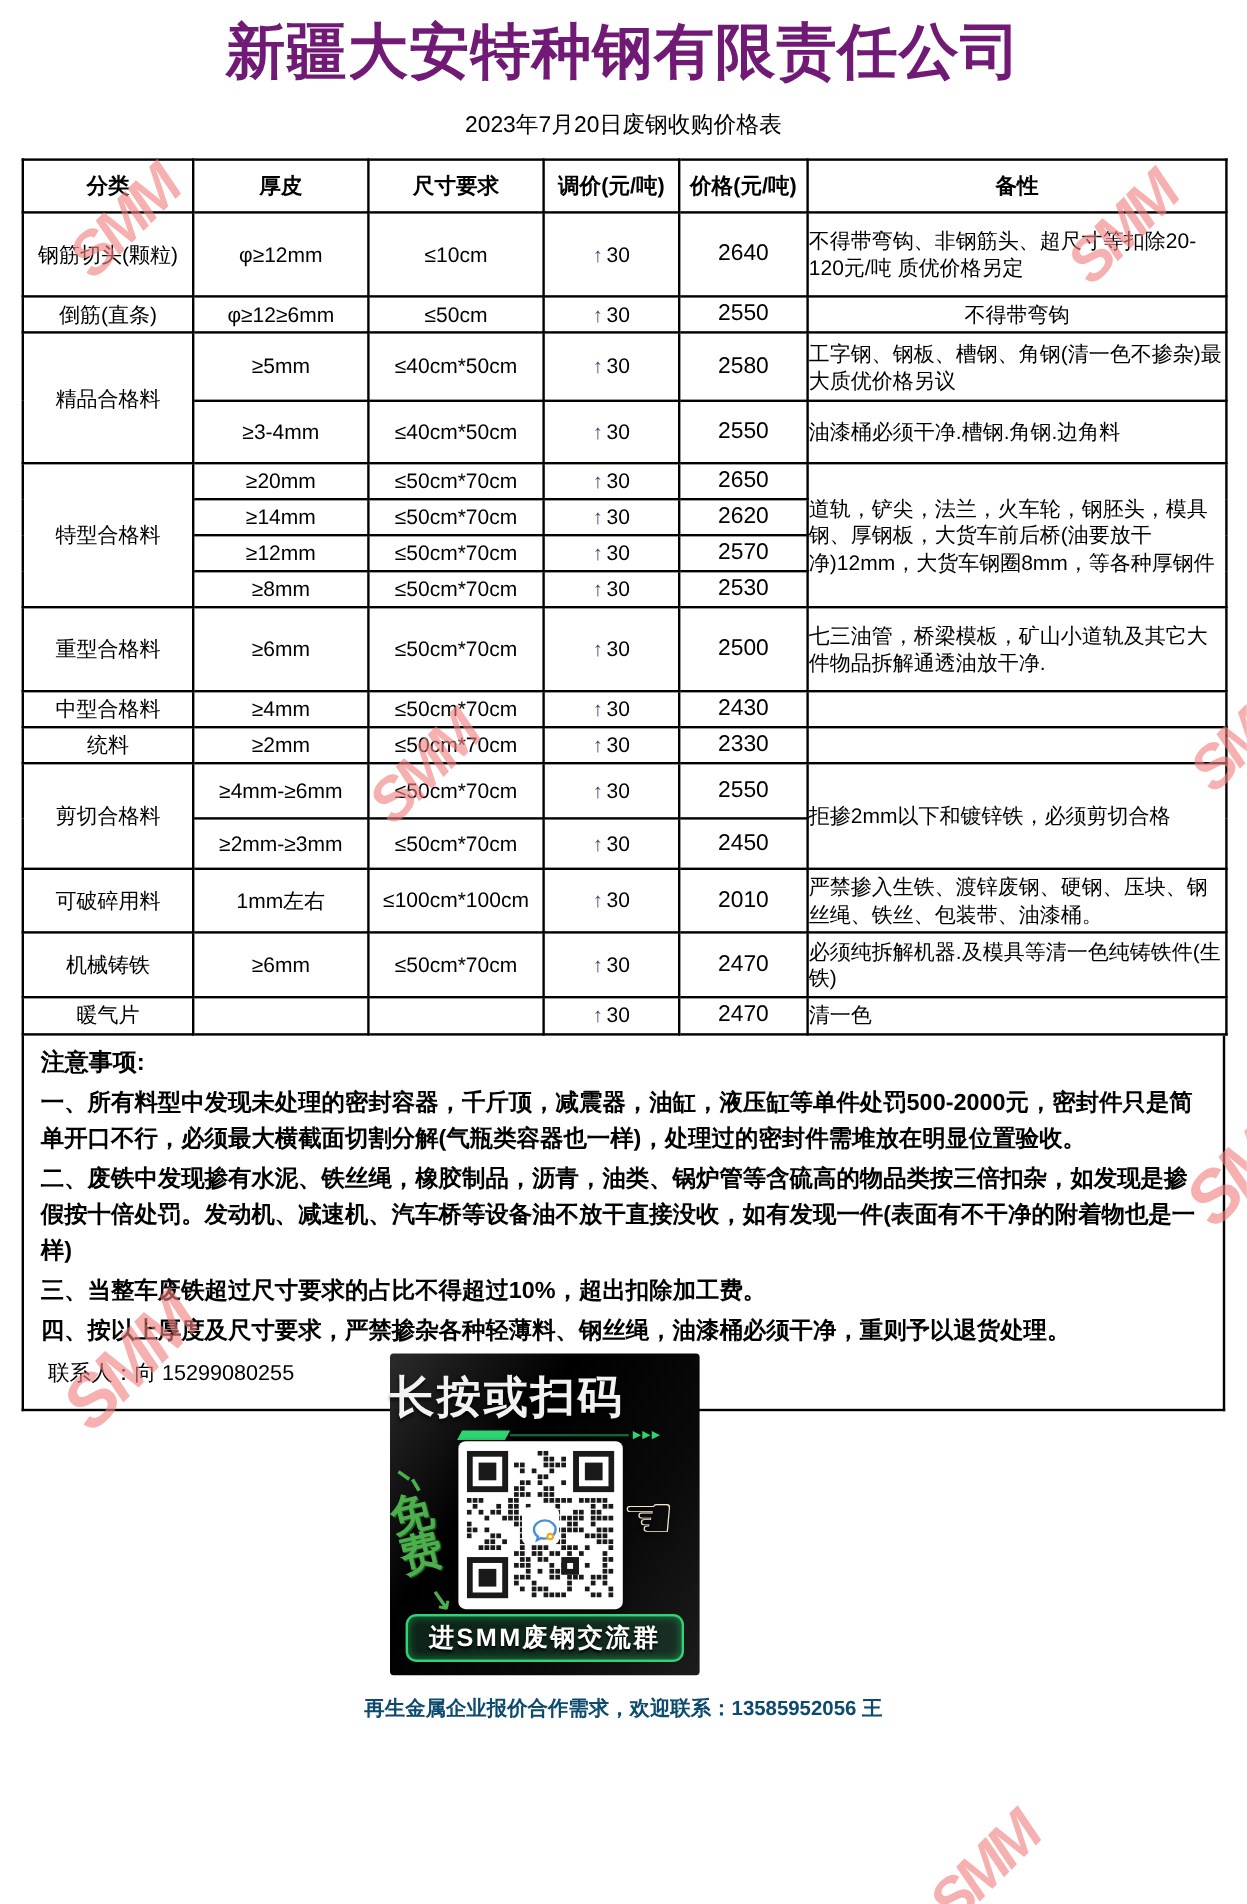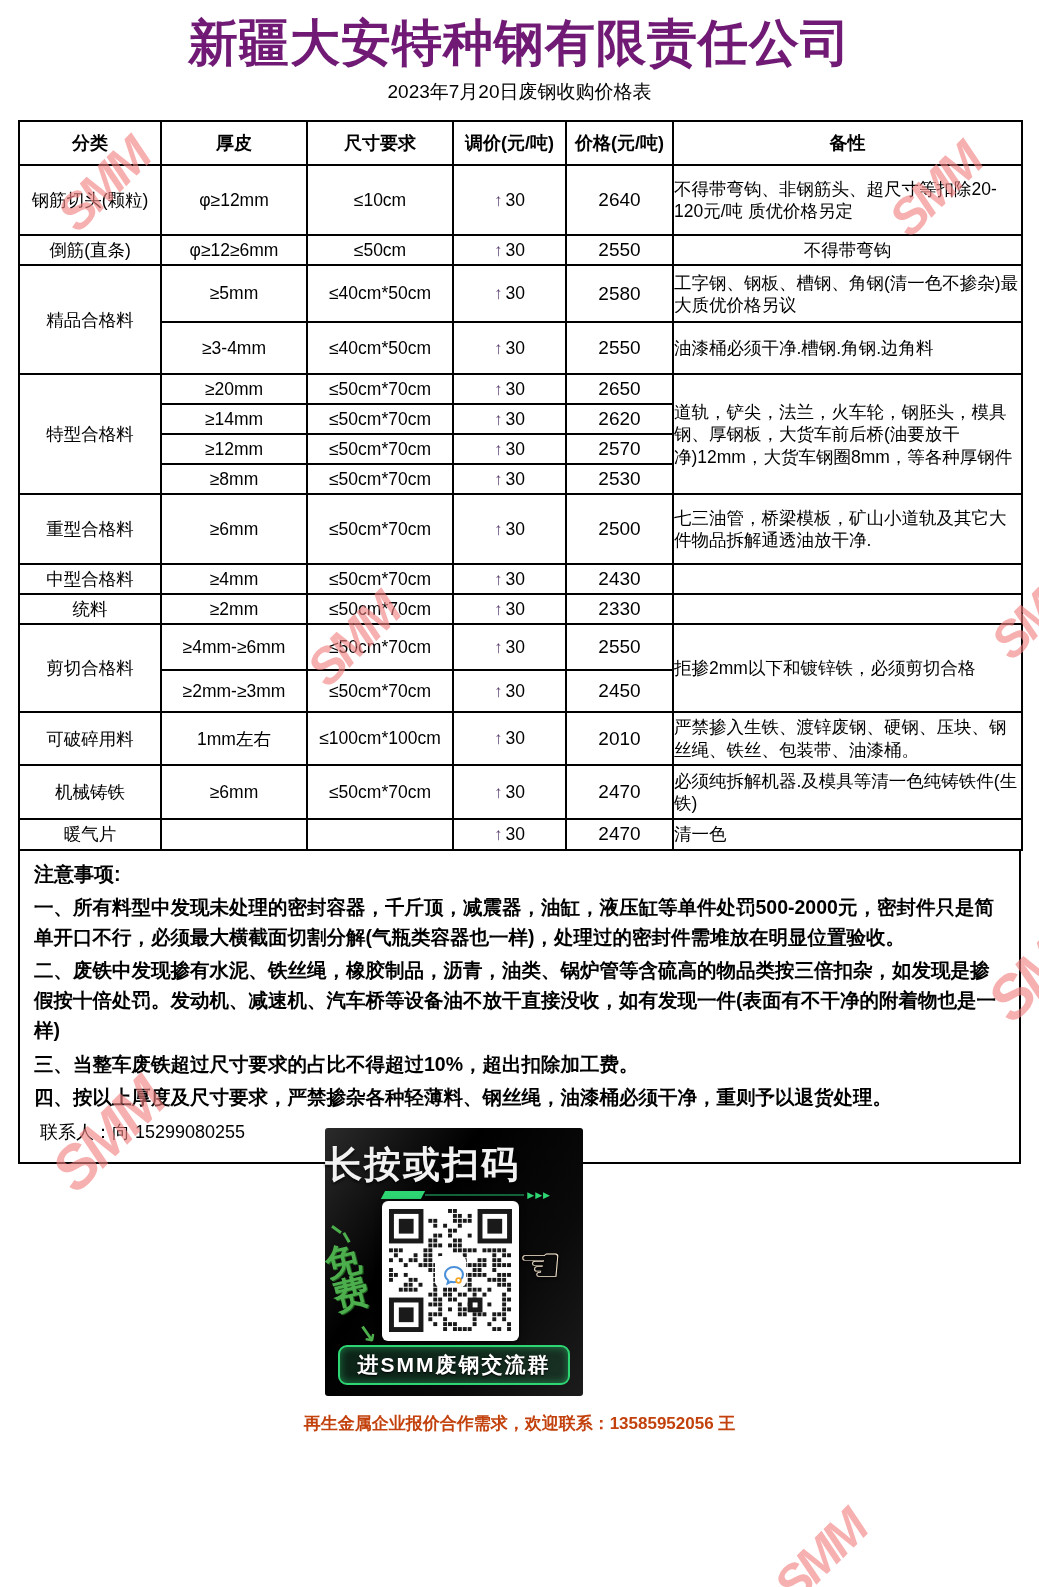--- a/index.html
+++ b/index.html
@@ -1,21 +1,21 @@
 <!DOCTYPE html>
 <html><head>
 <meta charset="utf-8">
 <style>
   * { margin:0; padding:0; box-sizing:border-box; }
   body { font-family:"Liberation Sans","DejaVu Sans",sans-serif; background:#fff; }
   .page { position:relative; width:1039px; height:1587px; background:#fff; overflow:hidden; }
 
   .page-title { padding-top:16px; text-align:center; font-size:50px; font-weight:900;
                 color:#701a75; letter-spacing:1px; line-height:1.1; }
-  .page-subtitle { text-align:center; font-size:19px; color:#000; margin-top:8px; }
+  .page-subtitle { text-align:center; font-size:19px; color:#000; margin-top:20px; }
 
   table.price-table { border-collapse:collapse; table-layout:fixed; width:1003px;
                       margin:15px 0 0 18px; }
   .price-table th, .price-table td { border:2px solid #000; text-align:center;
                       font-size:17.5px; color:#000; padding:2px 6px; overflow:hidden; }
   .price-table th { font-weight:600; font-size:18px; }
   .price-table td.remark { text-align:left; padding:3px 0; line-height:1.28; }
   .price-table td.remark.center { text-align:center; }
   .price-table td.price { font-size:19px; }
   .arrow-up { color:#5a3d6e; margin-right:3px; font-size:17px; }
@@ -59,21 +59,21 @@
                 font-weight:bold; transform:rotate(10deg); }
   .hand-icon { position:absolute; left:193px; top:108px; font-size:50px; color:#f8e7d0;
                text-shadow:0 2px 3px rgba(0,0,0,.8); }
   .banner-button { position:absolute; left:13px; bottom:11px; width:232px; height:40px;
                border:2px solid #2ed573; border-radius:9px;
                background:rgba(26,77,52,.45); box-shadow:0 0 8px rgba(46,213,115,.5) inset;
                display:flex; align-items:center; justify-content:center;
                color:#fff; font-size:21px; font-weight:bold; letter-spacing:2px;
                text-shadow:0 1px 2px #000; }
   .footer-caption { position:absolute; top:1412px; width:100%; text-align:center;
-               font-size:17px; font-weight:bold; color:#c2410c; }
+               font-size:17px; font-weight:bold; color:#0c4a6e; }
 </style>
 </head>
 <body>
 
 <div class="page">
 
   <div class="page-title">新疆大安特种钢有限责任公司</div>
   <div class="page-subtitle">2023年7月20日废钢收购价格表</div>
 
   <table class="price-table">

